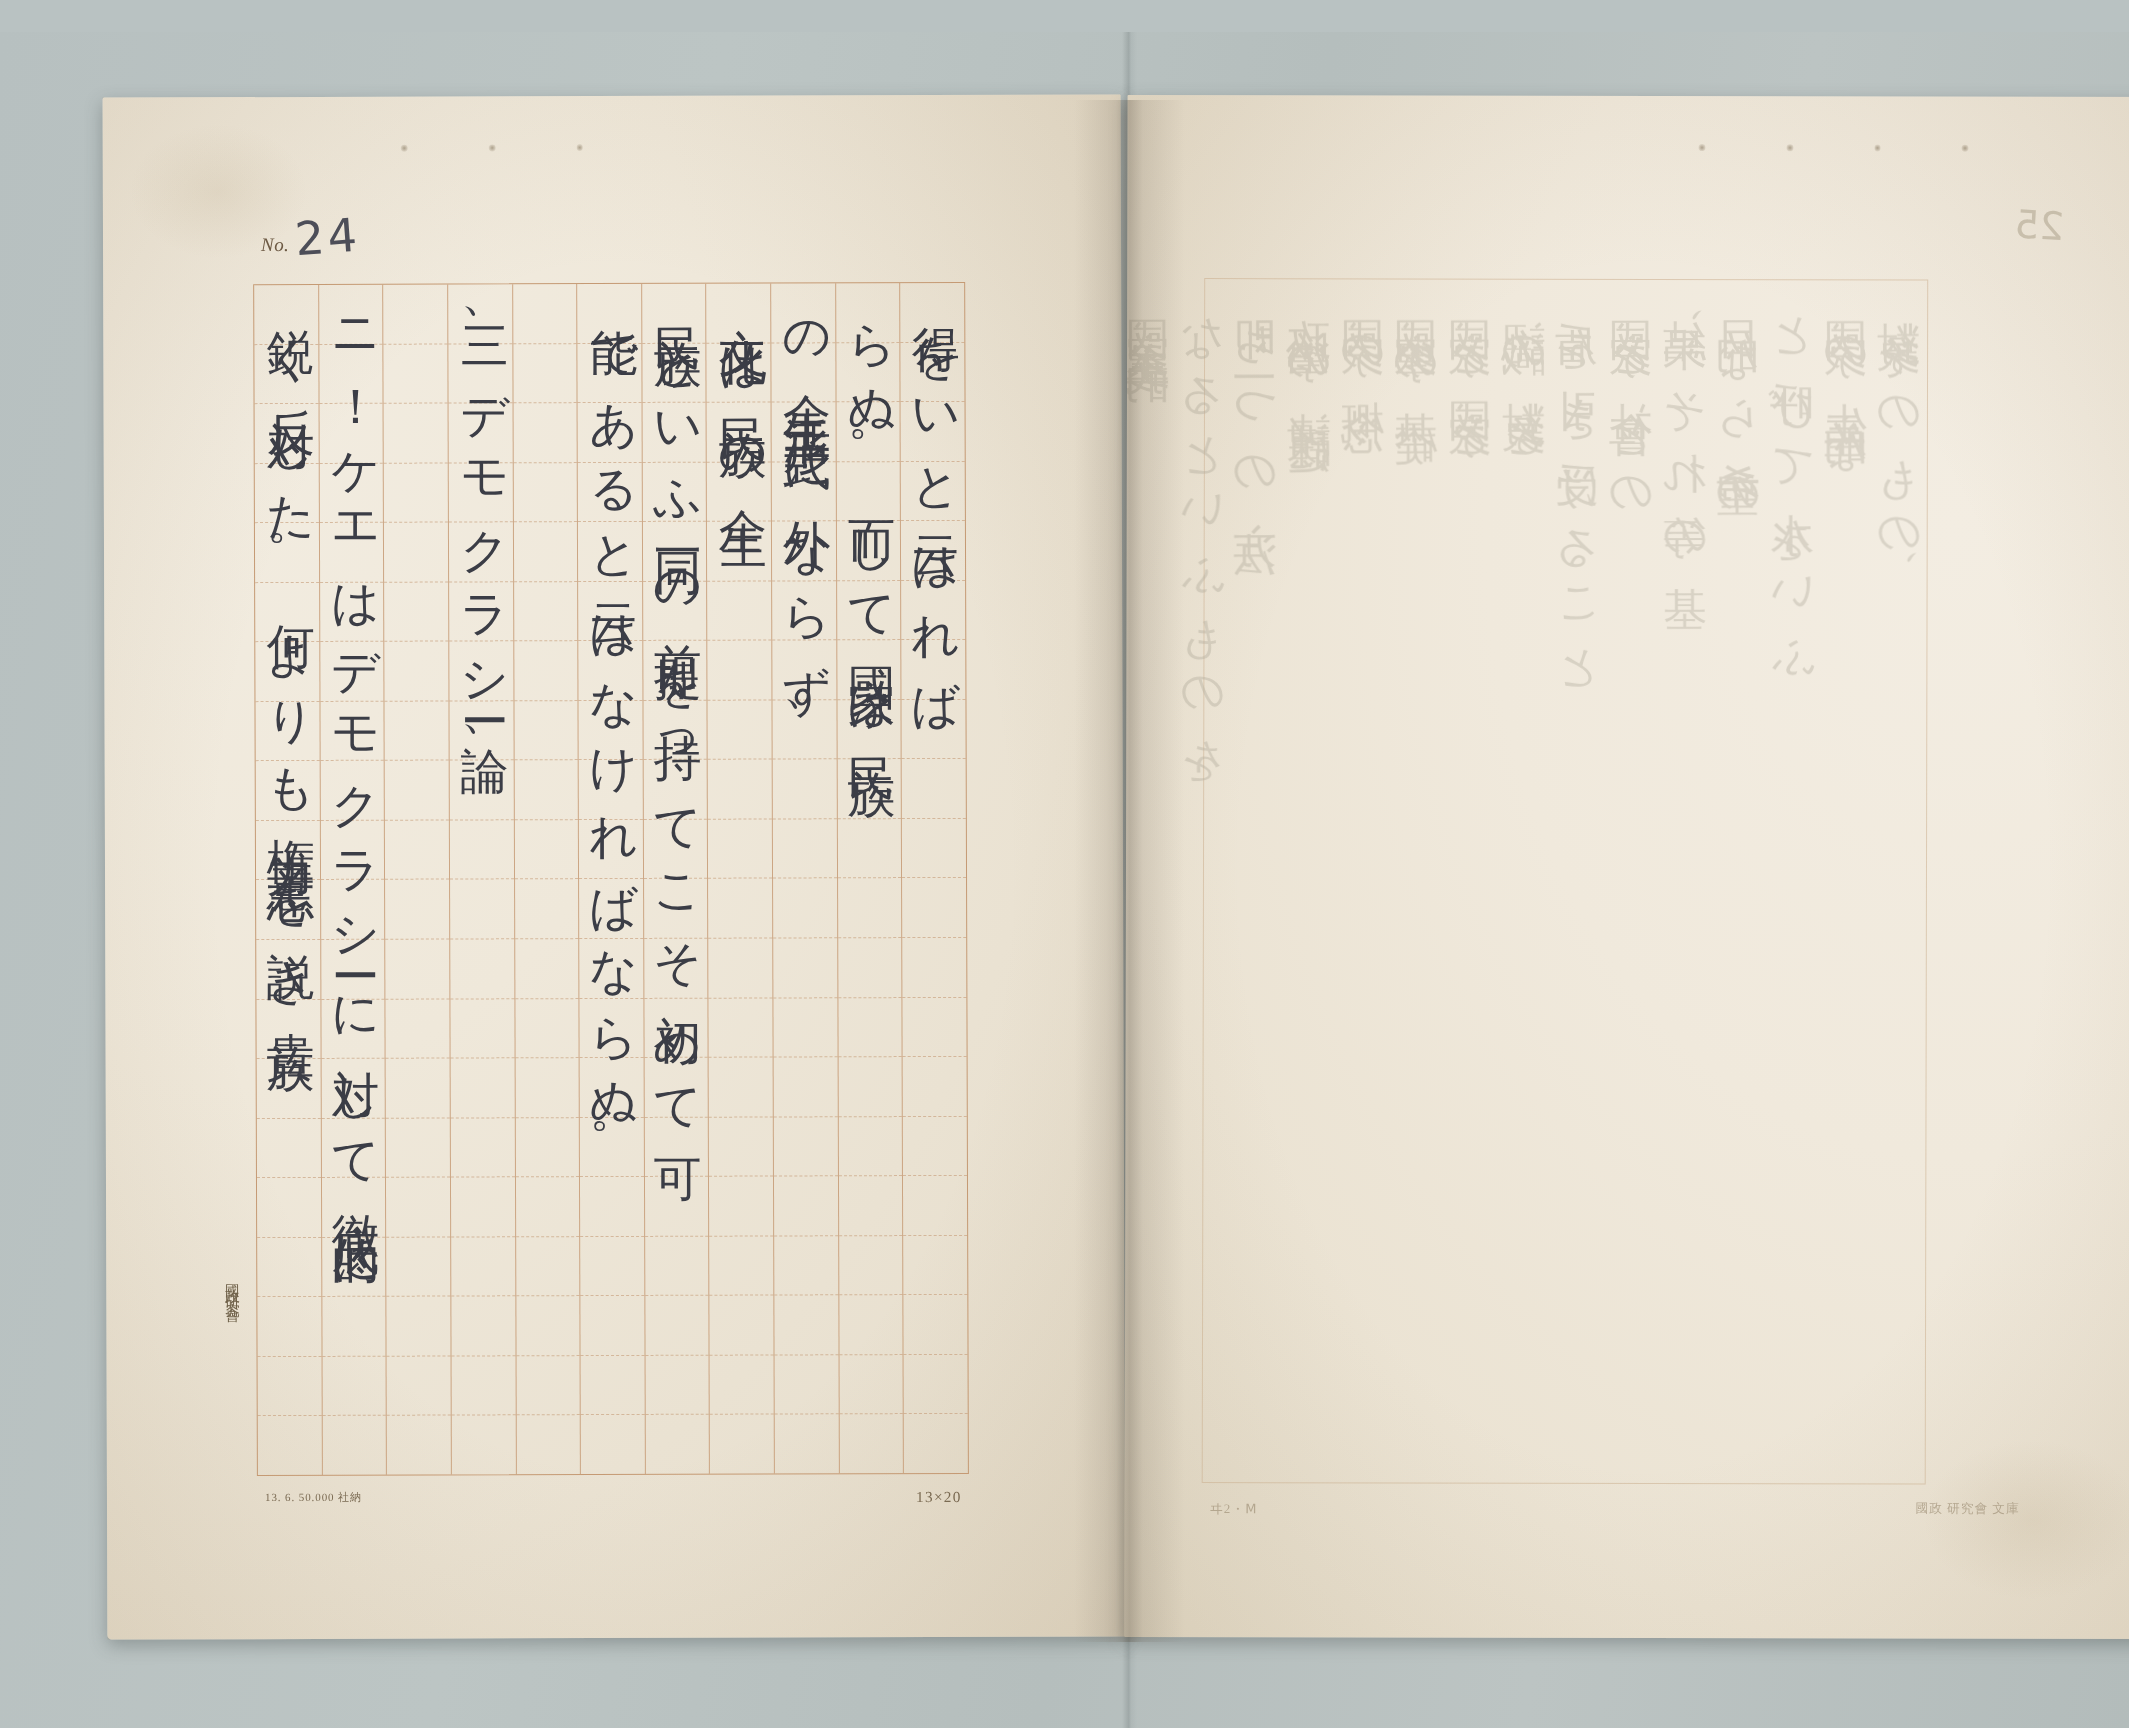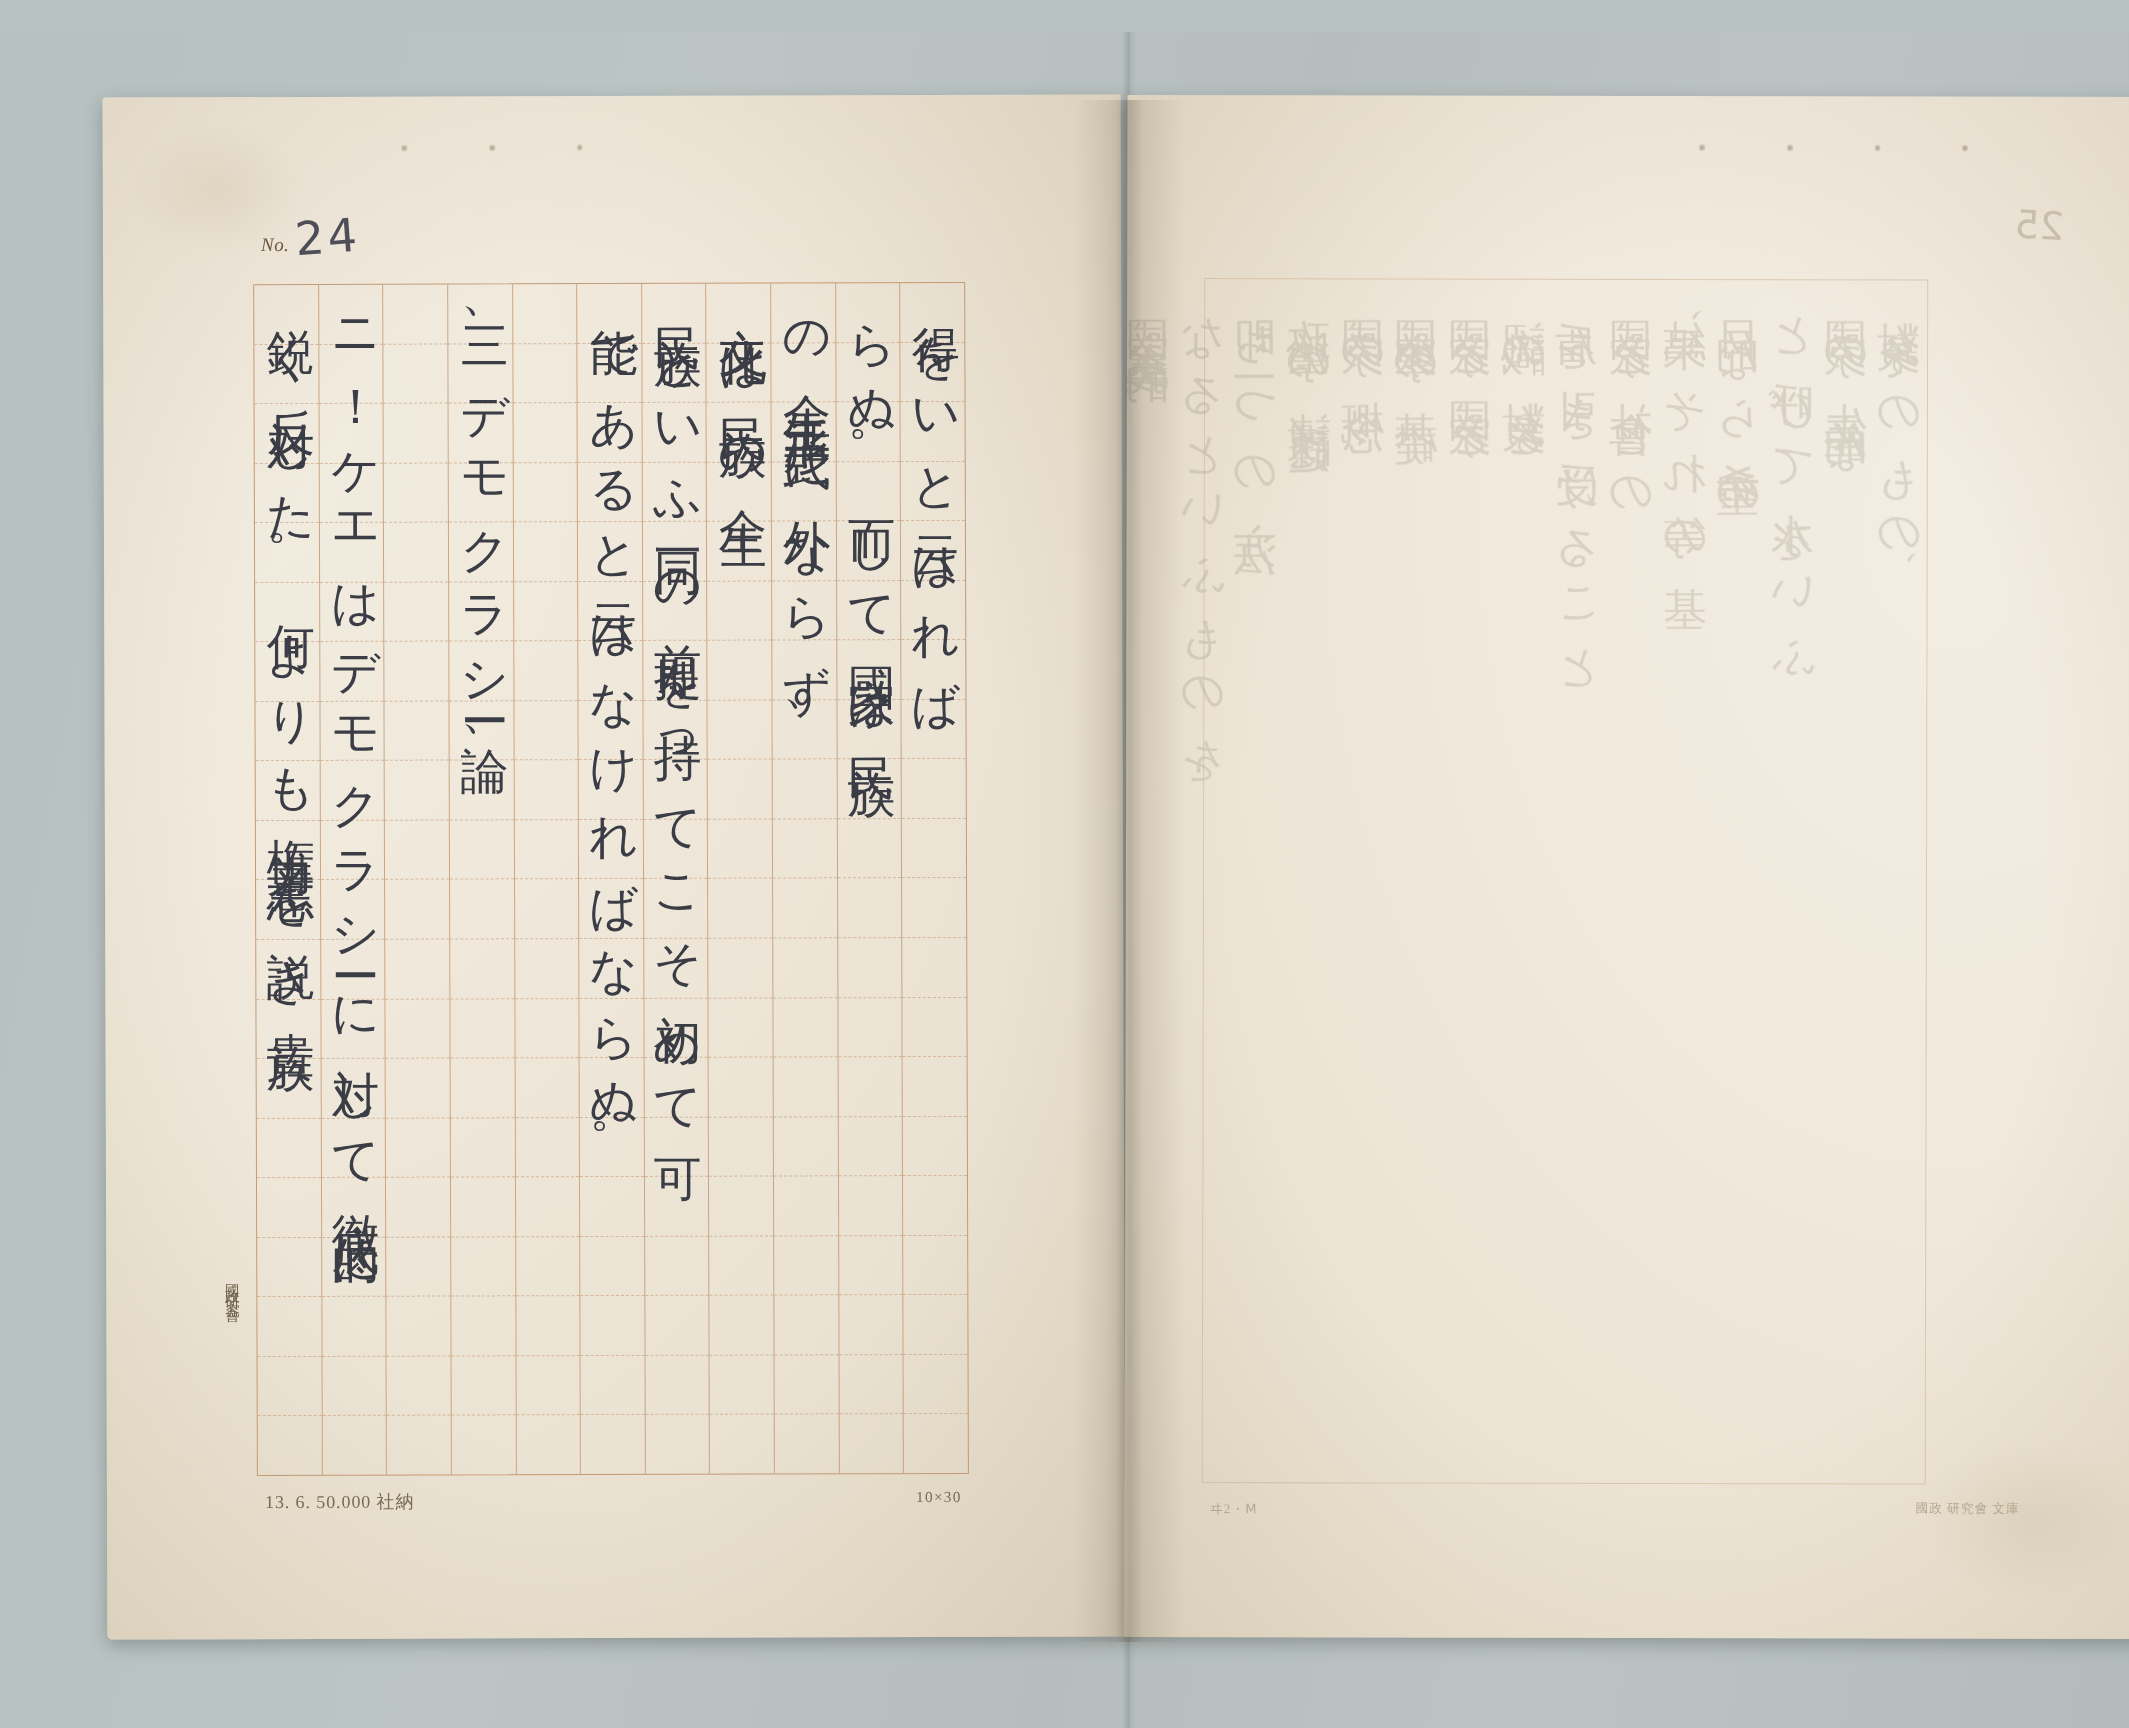--- a/index.html
+++ b/index.html
@@ -225,21 +225,21 @@
     font-size: 46px;
     color: #4d4e58;
     letter-spacing: 3.4px;
     transform: rotate(-4deg);
   }
   .footer-left {
     position: absolute;
     left: 158px;
     top: 1393px;
     font-family: "Liberation Serif", serif;
-    font-size: 18px;
+    font-size: 11px;
     color: #7a6a52;
     letter-spacing: 0.9px;
   }
   .footer-center {
     position: absolute;
     left: 809px;
     top: 1393px;
     font-family: "Liberation Serif", serif;
     font-size: 15.3px;
     color: #7a6a52;
@@ -576,21 +576,21 @@
           <div class="vline"></div>
           <div class="vline">三、デモクラシー論、</div>
           <div class="vline"></div>
           <div class="vline">ニ！ケエはデモクラシーに対して徹底的に</div>
           <div class="vline">鋭く反対した。何よりも権力意志を説き貴族</div>
         </div>
       </div>
 
       <div class="publisher">國政研究會</div>
       <div class="footer-left">13. 6. 50.000  社納</div>
-      <div class="footer-center">10×30</div>
+      <div class="footer-center">13×20</div>
     </div>
 
     <div class="page page-right">
       <div class="aging"></div>
       <div class="stain-b"></div>
 
       <div class="holes" style="left:571px;">
         <div class="hole"></div>
         <div class="hole"></div>
         <div class="hole"></div>

